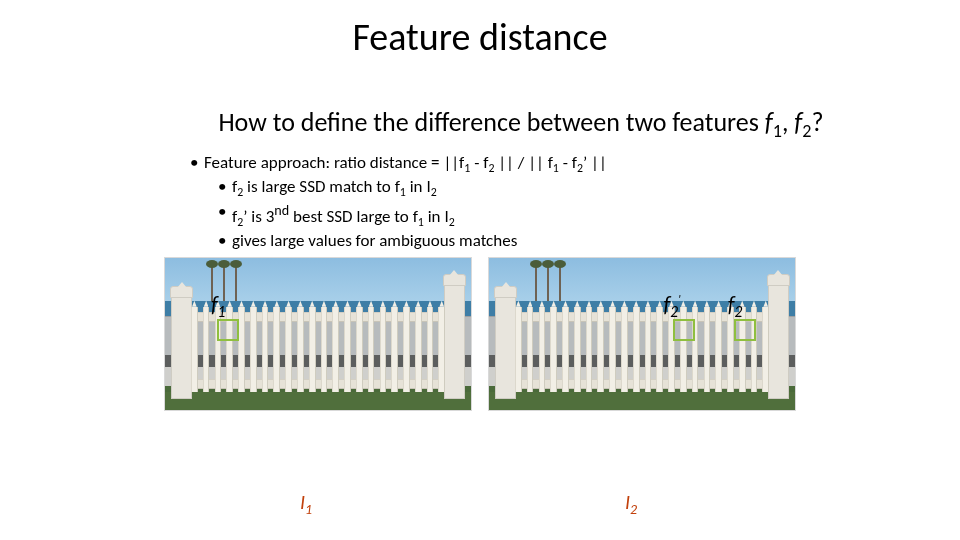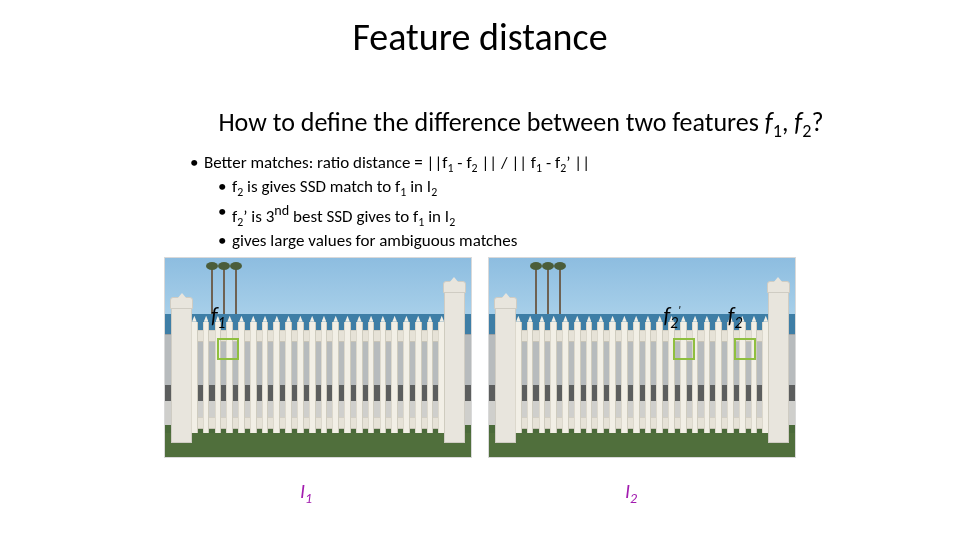--- a/index.html
+++ b/index.html
@@ -50,21 +50,21 @@
   .imgrow {
     position: absolute;
     top: 258px;
     left: 165px;
     width: 630px;
     height: 216px;
   }
   .fence {
     position: absolute;
     width: 306px;
-    height: 199px;
+    height: 152px;
     overflow: hidden;
     box-shadow: 0 0 0 1px #d9d9d9;
   }
   .fence.left { left: 0; }
   .fence.right { left: 324px; }
 
   .sky   { position:absolute; left:0; top:0;    width:100%; height:28%; background: linear-gradient(#8dbde0, #a7cfe9); }
   .sea   { position:absolute; left:0; top:28%;  width:100%; height:10%; background:#3e7ea6; }
   .wall  { position:absolute; left:0; top:38%;  width:100%; height:34%; background:#b7bbbd; border-top:1px solid #9da0a1; }
   .dark  { position:absolute; left:0; top:64%;  width:100%; height:8%;  background:#5c5e5e; }
@@ -92,48 +92,48 @@
   .picket { flex:1 1 0; background:#f2efe6; border-left:1px solid #dcd8cc; border-right:1px solid #cfccbf; position:relative; }
   .picket::before { content:""; position:absolute; left:0; right:0; top:-6px; height:6px; background:#f2efe6; clip-path: polygon(50% 0, 100% 100%, 0 100%); }
 
   .marker { position:absolute; width:18px; height:18px; border:2px solid #8fbf3f; background:transparent; }
   .mlbl { position:absolute; font-size:22px; font-style:italic; color:#000; }
   .mlbl sup { font-size:12px; vertical-align: super; }
   sub { font-size:0.7em; }
 
   .imglabel {
     position: absolute;
-    top: 479px;
+    top: 490px;
     font-size: 20px;
     font-style: italic;
-    color: #a21caf;
+    color: #c2410c;
   }
   .imglabel.left  { left: 300px; }
   .imglabel.right { left: 625px; }
 </style>
 </head>
 <body>
 
 <div class="slide">
 
   <div class="title">Feature distance</div>
 
   <div class="subtitle">
     <span>How to define the difference between two features </span><i><span>f</span></i><sub>1</sub><span>, </span><i><span>f</span></i><sub>2</sub><span>?</span>
   </div>
 
   <div class="bullets">
     <div class="b0">
-      <span>Better matches:  ratio distance = ||f</span><sub>1</sub><span> - f</span><sub>2</sub><span> || / || f</span><sub>1</sub><span> - f</span><sub>2</sub><span>’</span><span> ||</span>
+      <span>Feature approach:  ratio distance = ||f</span><sub>1</sub><span> - f</span><sub>2</sub><span> || / || f</span><sub>1</sub><span> - f</span><sub>2</sub><span>’</span><span> ||</span>
     </div>
     <div class="b1">
-      <span>f</span><sub>2</sub><span> is gives SSD match to f</span><sub>1</sub><span> in I</span><sub>2</sub>
+      <span>f</span><sub>2</sub><span> is large SSD match to f</span><sub>1</sub><span> in I</span><sub>2</sub>
     </div>
     <div class="b1">
-      <span>f</span><sub>2</sub><span>’</span><span>  is  3</span><sup>nd</sup><span> best SSD gives to f</span><sub>1</sub><span> in I</span><sub>2</sub>
+      <span>f</span><sub>2</sub><span>’</span><span>  is  3</span><sup>nd</sup><span> best SSD large to f</span><sub>1</sub><span> in I</span><sub>2</sub>
     </div>
     <div class="b1">gives large values for ambiguous matches</div>
   </div>
 
   <div class="imgrow">
 
     <div class="fence left">
       <div class="sky"></div>
         <div class="sea"></div>
         <div class="wall"></div>

